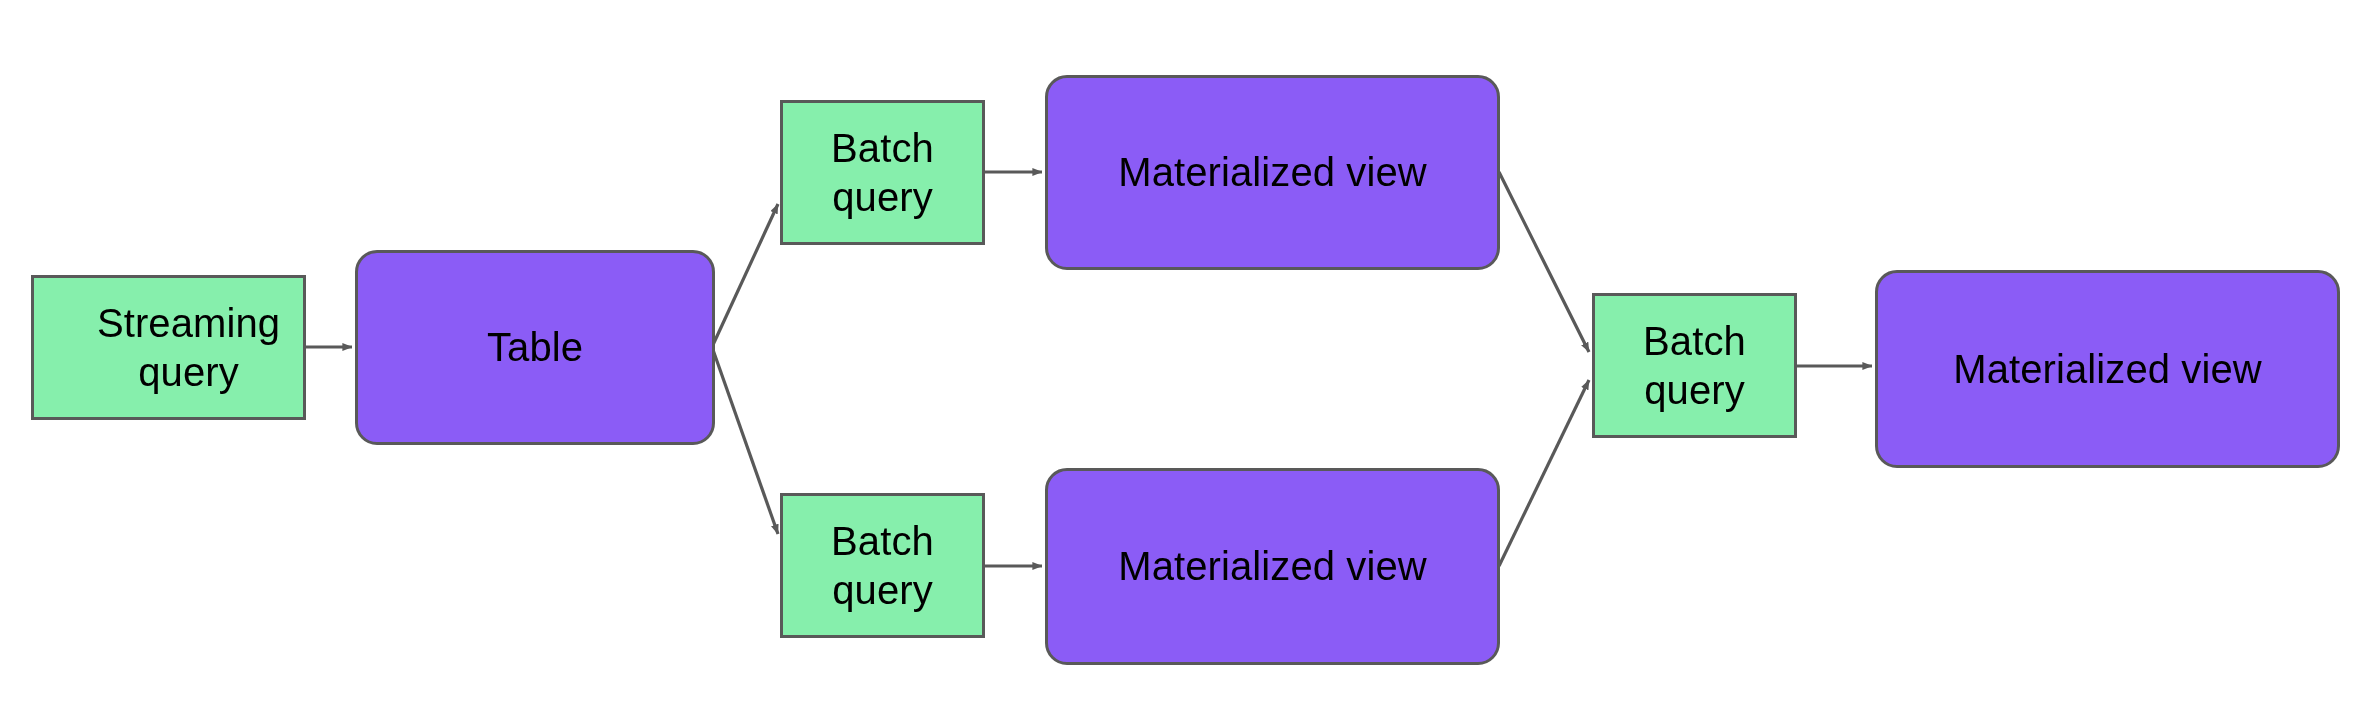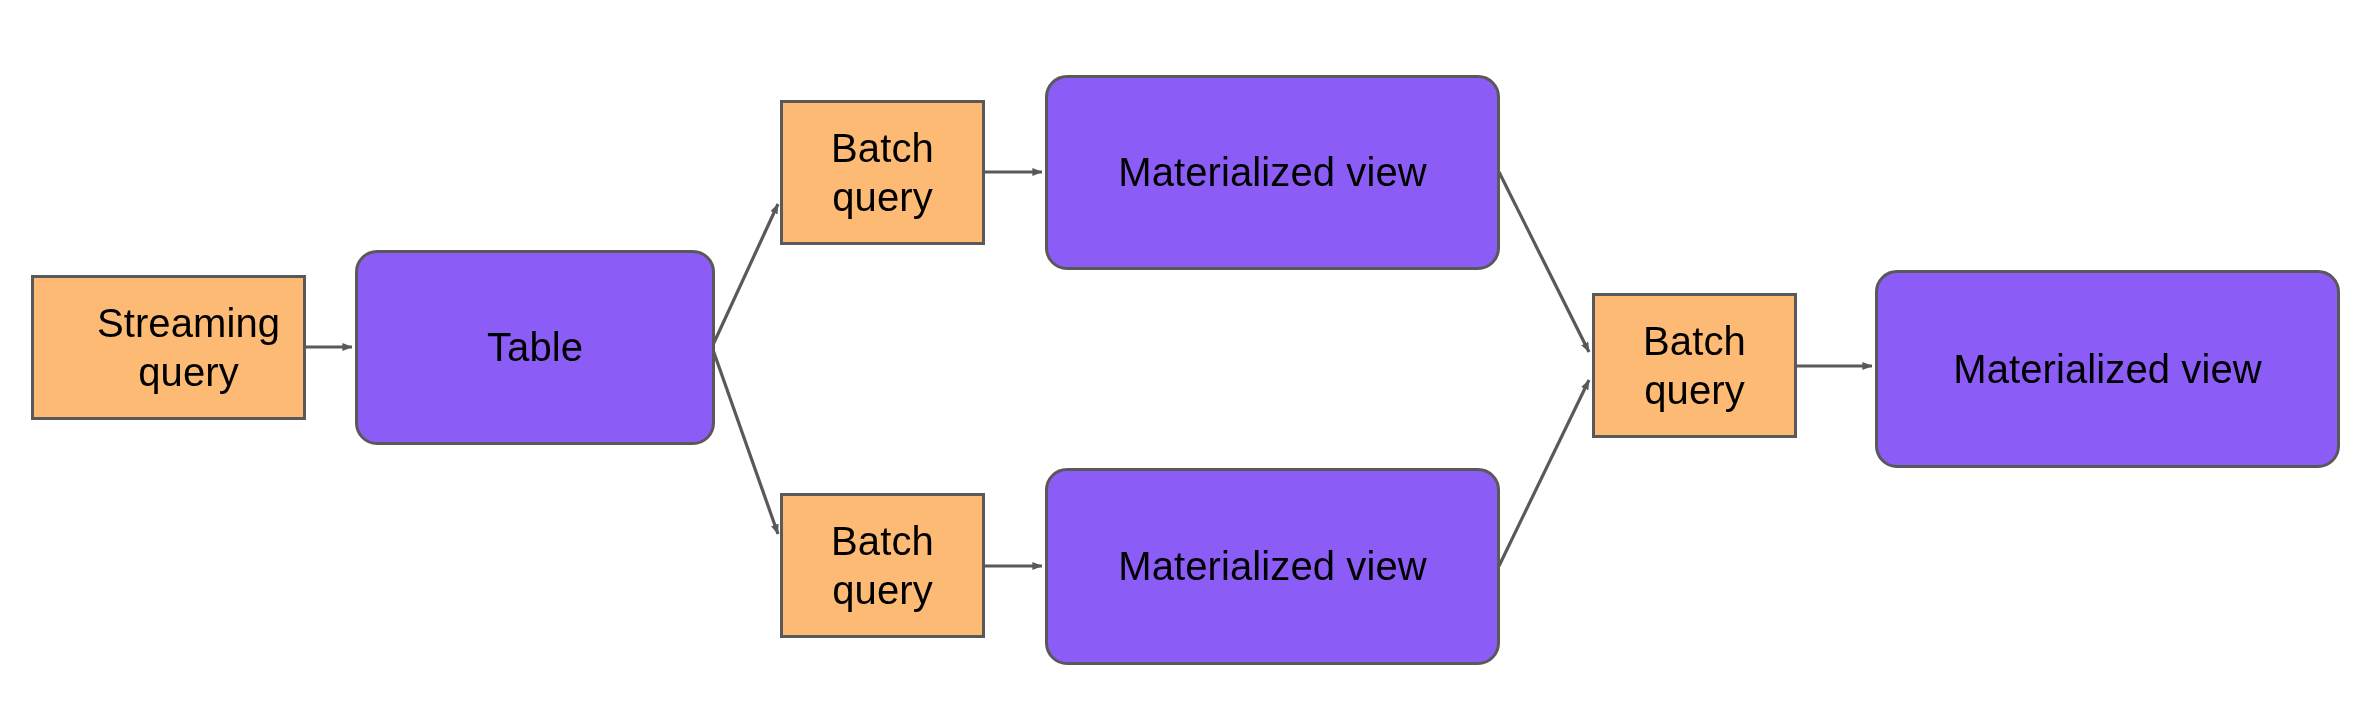--- a/index.html
+++ b/index.html
@@ -35,21 +35,21 @@
     text-align: center;
     border: 3px solid #595959;
     color: #000000;
     font-size: 40px;
     line-height: 1.22;
     letter-spacing: 0.1px;
     white-space: pre-line;
     z-index: 2;
   }
   .node.process {
-    background: #fdba74;
+    background: #86efac;
     border-radius: 0;
     text-align: center;
   }
   .node.store {
     background: #8b5cf6;
     border-radius: 22px;
   }
 
   
   #node-streaming-query { left: 31px;   top: 275px; width: 275px; height: 145px; padding-left: 40px; }

